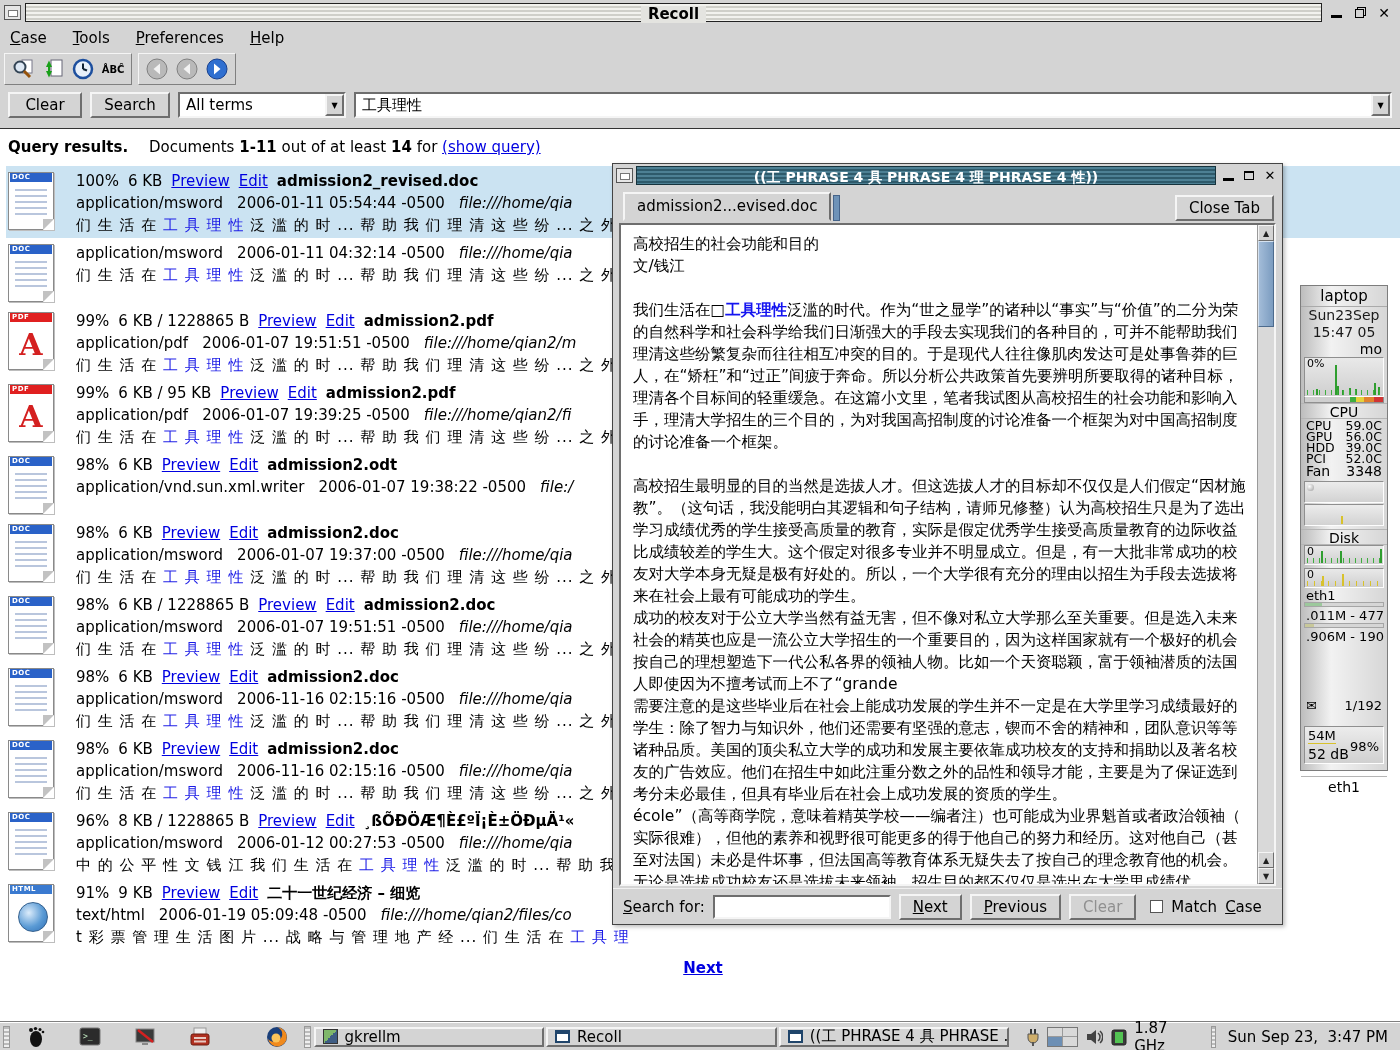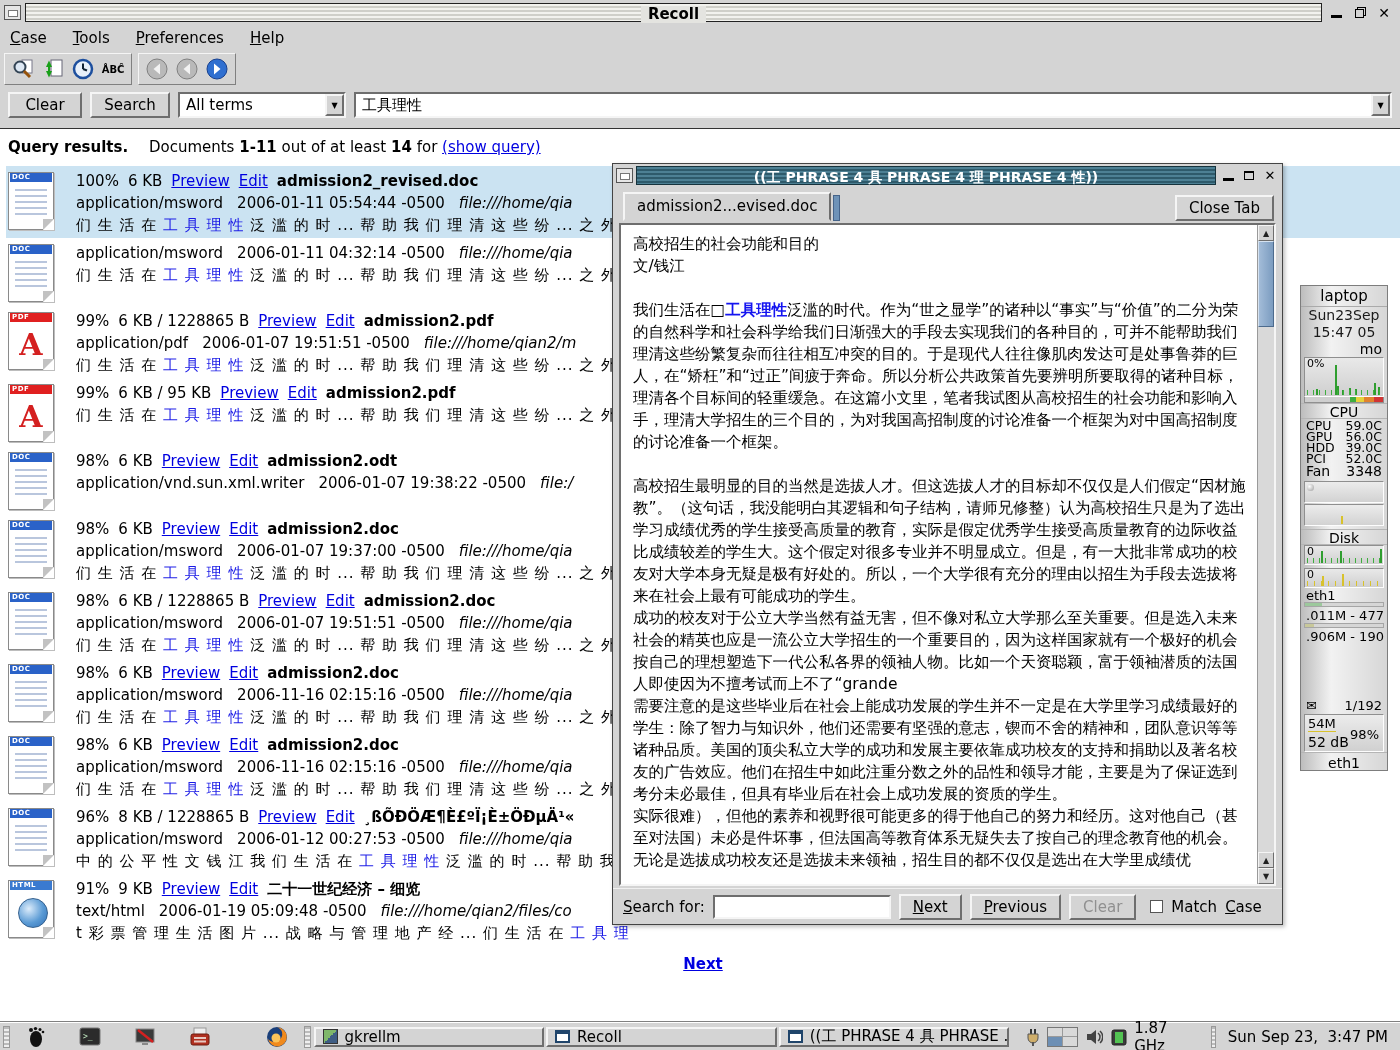--- a/index.html
+++ b/index.html
@@ -123,21 +123,21 @@
   .gk-ticks-g { position:absolute; left:2px; right:2px; bottom:1px; height:5px;
       background:repeating-linear-gradient(90deg,#3fae3f 0 1px,transparent 1px 6px); }
   .gk-ticks-y { position:absolute; left:2px; right:2px; bottom:1px; height:5px;
       background:repeating-linear-gradient(90deg,#d8c22c 0 1px,transparent 1px 7px); }
   .gk-spike { position:absolute; background:#2f9e2f; width:2px; bottom:1px; }
   .gk-eth1a { height:14px; font-size:13px; justify-content:flex-start; }
   .gk-strip { height:5px; margin:0 3px; background:linear-gradient(90deg,#9cc89c 0 22%,#d6d6d6 22%); border:1px solid #a5a5a5; }
   .gk-net { height:16px; font-size:13px; justify-content:flex-start; white-space:nowrap; overflow:hidden; }
   .gk-gapbox { height:52px; }
   .gk-mail { height:18px; font-size:13px; }
-  .gk-mem { height:38px; margin:0 3px; background:linear-gradient(180deg,#ececec,#d0d0d0); border:1px solid; border-color:#8f8f8f #fdfdfd #fdfdfd #8f8f8f; position:relative; font-size:13px;padding-left:36px; }
+  .gk-mem { height:38px; margin:12px 3px; background:linear-gradient(180deg,#ececec,#d0d0d0); border:1px solid; border-color:#8f8f8f #fdfdfd #fdfdfd #8f8f8f; position:relative; font-size:13px;padding-left:36px; }
   .gk-mem .m1 { position:absolute; left:3px; top:1px; border-bottom:1px solid #d8c22c; }
   .gk-mem .m2 { position:absolute; right:4px; top:12px; }
   .gk-mem .m3 { position:absolute; left:3px; bottom:1px; font-size:14px; }
   .gk-foot { height:20px; text-align:center; font-size:14px; line-height:20px; border-top:1px solid #b5b5b5; }
 
   
   #taskbar { position:absolute; left:0; bottom:0; width:1400px; height:28px; background:#d4d4d4; border-top:1px solid #fff; box-shadow:0 -1px 0 #808080; display:flex; align-items:center; z-index:50; }
   .tb-handle { width:7px; height:22px; margin:0 3px; background:repeating-linear-gradient(180deg,#bbb 0 2px,#eee 2px 4px); border:1px solid #999; }
   .launchers { display:flex; align-items:center; gap:31px; padding:0 12px 0 10px; }
   .launch { width:24px; height:24px; display:flex; align-items:center; justify-content:center; }
@@ -302,20 +302,23 @@
   </div>
         <div class="rrow">
     <div class="ricon i-pdf">
       <span class="band">PDF</span>
       <span class="fold"></span>
     </div>
     <div class="rtext">
       <div class="l1">
         <span>99%</span><span>6 KB / 95 KB</span><a class="lnk">Preview</a><a class="lnk">Edit</a><span class="rtitle">admission2.pdf</span>
       </div>
+      <div class="l2">
+        <span>application/pdf</span><span>2006-01-07 19:39:25 -0500</span><span class="rurl">file:///home/qian2/fi</span>
+      </div>
       <div class="l3">
         <span>们 生 活 在 </span><span class="shl">工 具 理 性</span><span> 泛 滥 的 时 ... 帮 助 我 们 理 清 这 些 纷 ... 之 外 的</span>
       </div>
     </div>
   </div>
         <div class="rrow">
     <div class="ricon i-doc">
       <span class="band">DOC</span>
       <span class="fold"></span>
     </div>
@@ -460,20 +463,21 @@
   <div class="pbody">
     <div class="ptext" id="preview-content">
         <div class="pline"><span class="ppre">高校招生的社会功能和目的</span><span class="phl"></span><span class="ppost"></span></div>
         <div class="pline"><span class="ppre">文/钱江</span><span class="phl"></span><span class="ppost"></span></div>
         <div class="pline blank"><span class="ppre"></span><span class="phl"></span><span class="ppost"></span></div>
         <div class="pline"><span class="ppre">我们生活在□</span><span class="phl">工具理性</span><span class="ppost">泛滥的时代。作为“世之显学”的诸种以“事实”与“价值”的二分为荣的自然科学和社会科学给我们日渐强大的手段去实现我们的各种目的，可并不能帮助我们理清这些纷繁复杂而往往相互冲突的目的。于是现代人往往像肌肉发达可是处事鲁莽的巨人，在“矫枉”和“过正”间疲于奔命。所以分析公共政策首先要辨明所要取得的诸种目标，理清各个目标间的轻重缓急。在这篇小文里，笔者我试图从高校招生的社会功能和影响入手，理清大学招生的三个目的，为对我国高招制度的讨论准备一个框架为对中国高招制度的讨论准备一个框架。</span></div>
         <div class="pline blank"><span class="ppre"></span><span class="phl"></span><span class="ppost"></span></div>
         <div class="pline"><span class="ppre">高校招生最明显的目的当然是选拔人才。但这选拔人才的目标却不仅仅是人们假定“因材施教”。（这句话，我没能明白其逻辑和句子结构，请师兄修整）认为高校招生只是为了选出学习成绩优秀的学生接受高质量的教育，实际是假定优秀学生接受高质量教育的边际收益比成绩较差的学生大。这个假定对很多专业并不明显成立。但是，有一大批非常成功的校友对大学本身无疑是极有好处的。所以，一个大学很有充分的理由以招生为手段去选拔将来在社会上最有可能成功的学生。</span><span class="phl"></span><span class="ppost"></span></div>
         <div class="pline"><span class="ppre">成功的校友对于公立大学当然有益无害，但不像对私立大学那么至关重要。但是选入未来社会的精英也应是一流公立大学招生的一个重要目的，因为这样国家就有一个极好的机会按自己的理想塑造下一代公私各界的领袖人物。比如一个天资聪颖，富于领袖潜质的法国人即使因为不擅考试而上不了“grande</span><span class="phl"></span><span class="ppost"></span></div>
         <div class="pline"><span class="ppre">需要注意的是这些毕业后在社会上能成功发展的学生并不一定是在大学里学习成绩最好的学生：除了智力与知识外，他们还需要有坚强的意志，锲而不舍的精神和，团队意识等等诸种品质。美国的顶尖私立大学的成功和发展主要依靠成功校友的支持和捐助以及著名校友的广告效应。他们在招生中如此注重分数之外的品性和领导才能，主要是为了保证选到考分未必最佳，但具有毕业后在社会上成功发展的资质的学生。</span><span class="phl"></span><span class="ppost"></span></div>
+        <div class="pline"><span class="ppre">école”（高等商学院，意味着精英学校——编者注）也可能成为业界魁首或者政治领袖（</span><span class="phl"></span><span class="ppost"></span></div>
         <div class="pline"><span class="ppre">实际很难），但他的素养和视野很可能更多的得于他自己的努力和经历。这对他自己（甚至对法国）未必是件坏事，但法国高等教育体系无疑失去了按自己的理念教育他的机会。无论是选拔成功校友还是选拔未来领袖，招生目的都不仅仅是选出在大学里成绩优</span><span class="phl"></span><span class="ppost"></span></div>
       </div>
     <div class="pscroll">
       <span class="sarrow">▲</span>
       <span class="sthumb"></span>
       <span class="sspacer"></span>
       <span class="sarrow">▲</span>
       <span class="sarrow">▼</span>
     </div>
   </div>

